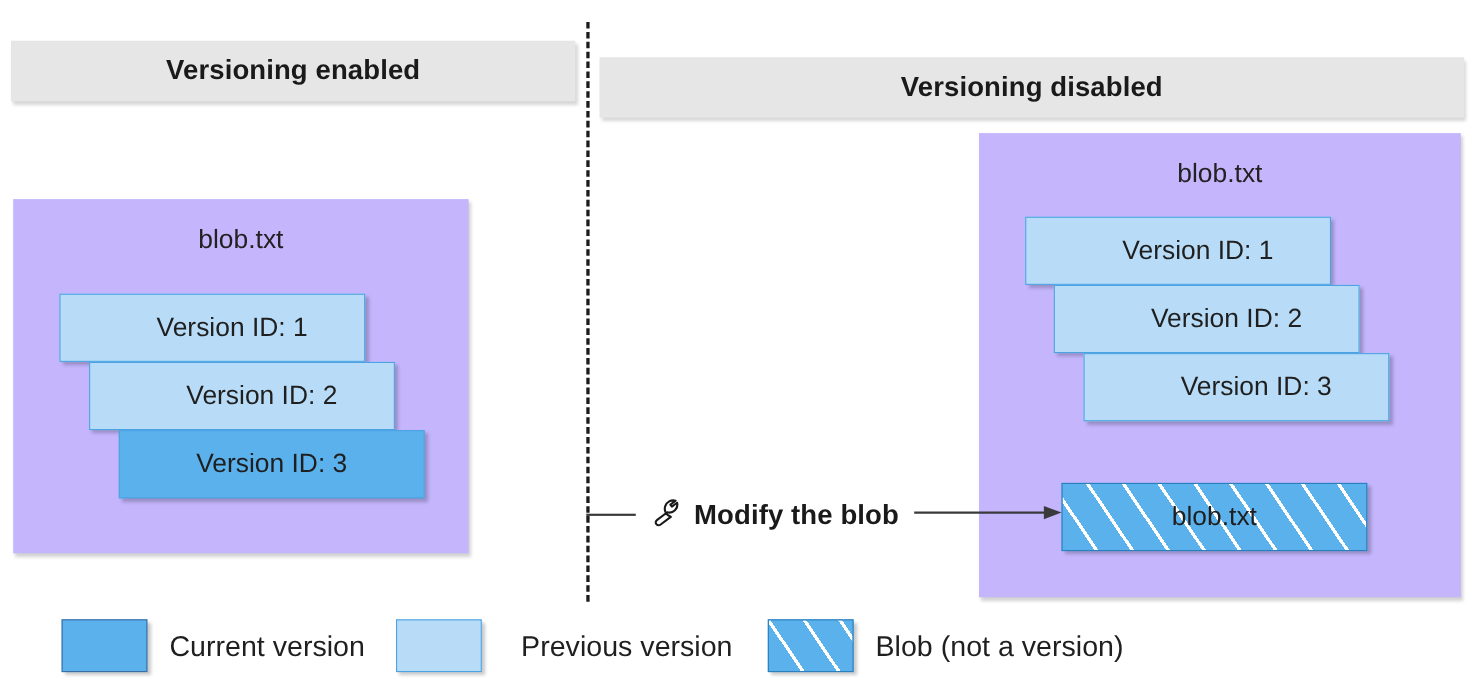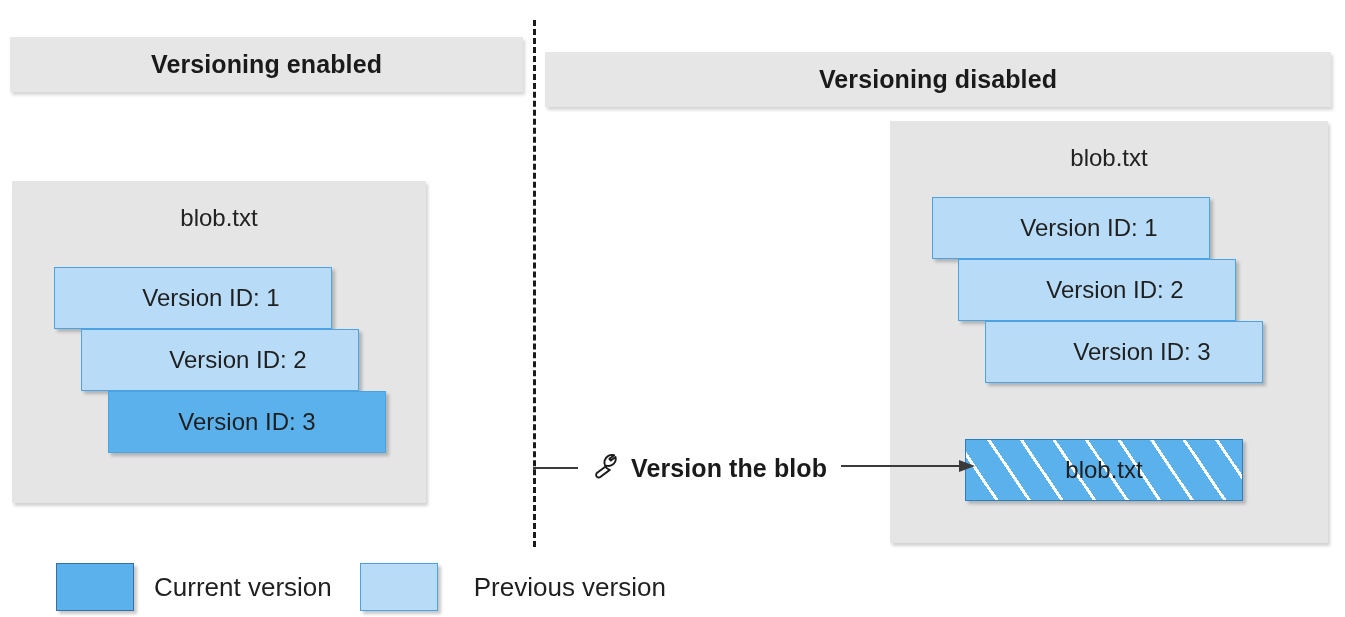--- a/index.html
+++ b/index.html
@@ -42,21 +42,21 @@
     left: 533px;
     top: 0px;
     width: 0px;
     height: 527px;
     border-left: 3px dashed #1b1b1b;
   }
 
   
   .blob-container {
     position: absolute;
-    background: #e5e5e5;
+    background: #c4b5fd;
     box-shadow: 2px 3px 3px rgba(0,0,0,0.18);
   }
   #container-left  { left: 12px;  top: 161px; width: 414px; height: 322px; }
   #container-right { left: 890px; top: 101px; width: 438px; height: 422px; }
 
   .container-title {
     position: absolute;
     left: 0;
     right: 0;
     text-align: center;
@@ -236,21 +236,21 @@
           <path d="M22.6 4.2 L18.4 8.4 L20.0 10.0 L24.2 5.8
                    A7.2 7.2 0 0 1 16.6 15.6
                    L8.2 24.0
                    A2.6 2.6 0 1 0 11.9 27.7
                    L20.3 19.3
                    A7.2 7.2 0 0 1 22.6 4.2 Z" fill="none" stroke="#1a1a1a" stroke-width="1.9" stroke-linejoin="round" stroke-linecap="round"></path>
         </g>
       </svg>
     </span>
 
-    <span id="modify-label">Version the blob</span>
+    <span id="modify-label">Modify the blob</span>
 
     <span class="arrow-to-blob">
       <svg width="135" height="16" viewBox="0 0 135 16" aria-hidden="true">
         <line x1="0" y1="8" x2="120" y2="8" stroke="#3a3a3a" stroke-width="2"></line>
         <polygon points="118,2 134,8 118,14" fill="#3a3a3a"></polygon>
       </svg>
     </span>
   </div>
 
   <div id="legend">
@@ -258,15 +258,19 @@
     <div class="legend-item" id="legend-item-current">
       <span class="legend-swatch current"></span>
       <span class="legend-label">Current version</span>
     </div>
 
     <div class="legend-item" id="legend-item-previous">
       <span class="legend-swatch previous"></span>
       <span class="legend-label">Previous version</span>
     </div>
 
+    <div class="legend-item" id="legend-item-blob">
+      <span class="legend-swatch hatched"></span>
+      <span class="legend-label">Blob (not a version)</span>
+    </div>
   </div>
 
 </div>
 
 </body></html>

